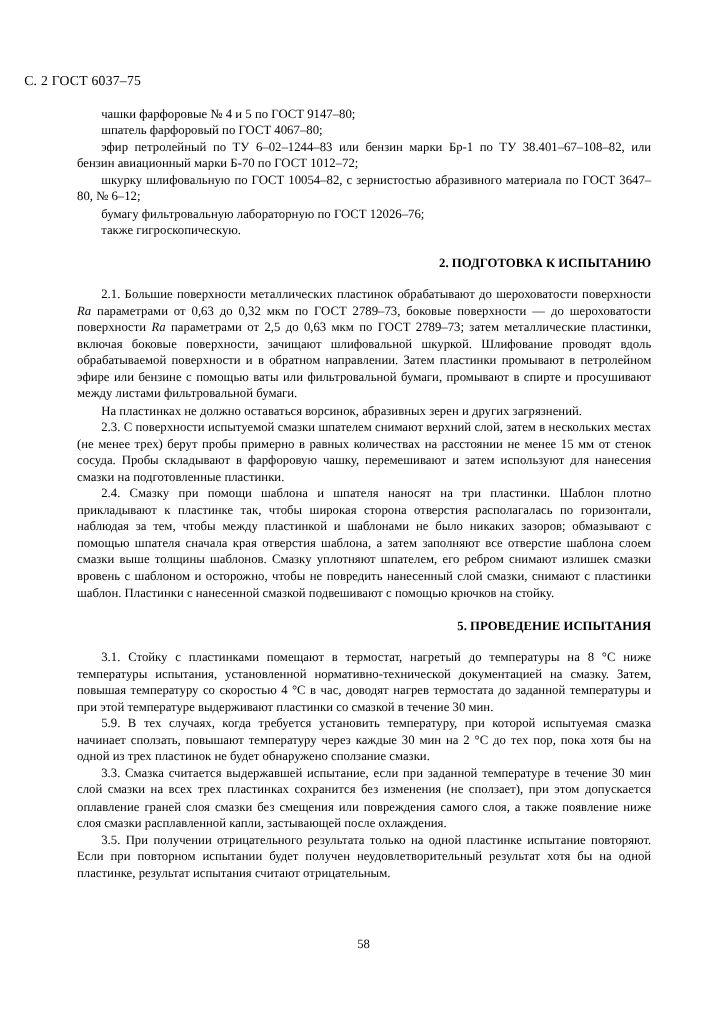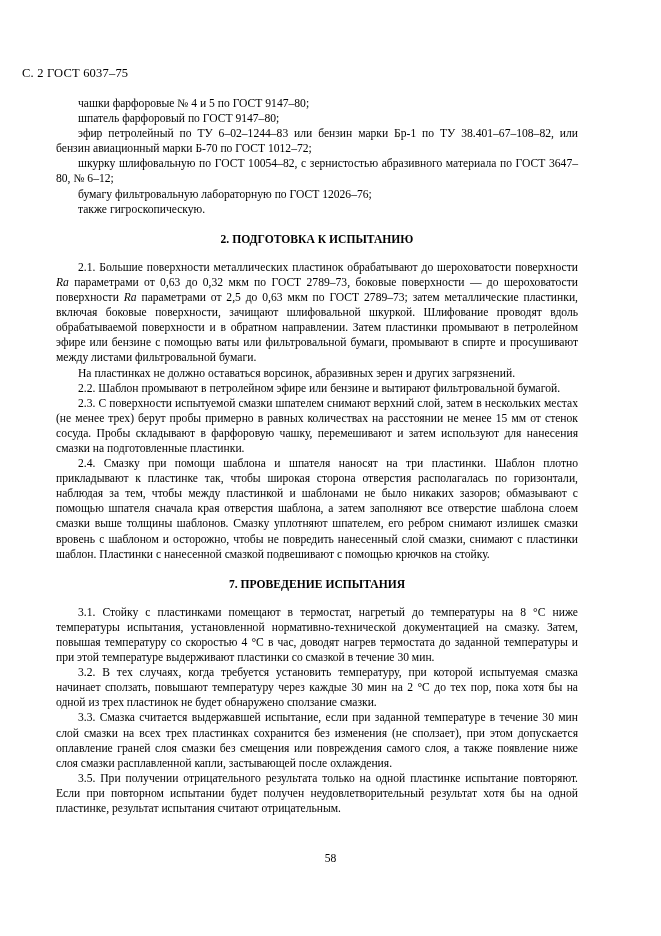--- a/index.html
+++ b/index.html
@@ -25,40 +25,40 @@
   .header {
     position: absolute;
     left: 22px;
     top: 66px;
     font-size: 12.5px;
     letter-spacing: 0.2px;
     white-space: nowrap;
   }
   .content {
     position: absolute;
-    left: 56px;
+    left: 70px;
     top: 96px;
     width: 522px;
     font-family: Liberation Serif, serif;
   }
   p {
     margin: 0;
     font-size: 11.6px;
     line-height: 15.1px;
     text-align: justify;
     text-justify: inter-word;
   }
   p.ind {
     text-indent: 22px;
   }
   .sec-title {
     margin: 0;
     font-size: 11.6px;
     font-weight: bold;
-    text-align: center;
+    text-align: right;
     line-height: 15.1px;
   }
   .gap-md { height: 13px; }
   .gap-lg { height: 15px; }
   .it { font-style: italic; }
   .pagenum {
     position: absolute;
     left: 0;
     top: 852px;
     width: 661px;
@@ -69,46 +69,45 @@
 </head>
 <body>
 
 <div class="page">
 
   <div class="header">С. 2 ГОСТ 6037‒75</div>
 
   <div class="content">
 
     <p class="ind">чашки фарфоровые № 4 и 5 по ГОСТ 9147‒80;</p>
-    <p class="ind">шпатель фарфоровый по ГОСТ 9147‒80;</p>
+    <p class="ind">шпатель фарфоровый по ГОСТ 4067‒80;</p>
     <p class="ind">эфир петролейный по ТУ 6‒02‒1244‒83 или бензин марки Бр-1 по ТУ 38.401‒67‒108‒82, или бензин авиационный марки Б-70 по ГОСТ 1012‒72;</p>
     <p class="ind">шкурку шлифовальную по ГОСТ 10054‒82, с зернистостью абразивного материала по ГОСТ 3647‒80, № 6‒12;</p>
     <p class="ind">бумагу фильтровальную лабораторную по ГОСТ 12026‒76;</p>
     <p class="ind">также гигроскопическую.</p>
 
     <div class="gap-lg"></div>
 
     <div class="sec-title">2. ПОДГОТОВКА К ИСПЫТАНИЮ</div>
 
     <div class="gap-md"></div>
 
     <p class="ind">2.1. Большие поверхности металлических пластинок обрабатывают до шероховатости поверхности <span class="it">Ra</span> параметрами от 0,63 до 0,32 мкм по ГОСТ 2789‒73, боковые поверхности — до шероховатости поверхности <span class="it">Ra</span> параметрами от 2,5 до 0,63 мкм по ГОСТ 2789‒73; затем металлические пластинки, включая боковые поверхности, зачищают шлифовальной шкуркой. Шлифование проводят вдоль обрабатываемой поверхности и в обратном направлении. Затем пластинки промывают в петролейном эфире или бензине с помощью ваты или фильтровальной бумаги, промывают в спирте и просушивают между листами фильтровальной бумаги.</p>
     <p class="ind">На пластинках не должно оставаться ворсинок, абразивных зерен и других загрязнений.</p>
-    <p class="ind">2.2. Шаблон промывают в петролейном эфире или бензине и вытирают фильтровальной бумагой.</p>
     <p class="ind">2.3. С поверхности испытуемой смазки шпателем снимают верхний слой, затем в нескольких местах (не менее трех) берут пробы примерно в равных количествах на расстоянии не менее 15 мм от стенок сосуда. Пробы складывают в фарфоровую чашку, перемешивают и затем используют для нанесения смазки на подготовленные пластинки.</p>
     <p class="ind">2.4. Смазку при помощи шаблона и шпателя наносят на три пластинки. Шаблон плотно прикладывают к пластинке так, чтобы широкая сторона отверстия располагалась по горизонтали, наблюдая за тем, чтобы между пластинкой и шаблонами не было никаких зазоров; обмазывают с помощью шпателя сначала края отверстия шаблона, а затем заполняют все отверстие шаблона слоем смазки выше толщины шаблонов. Смазку уплотняют шпателем, его ребром снимают излишек смазки вровень с шаблоном и осторожно, чтобы не повредить нанесенный слой смазки, снимают с пластинки шаблон. Пластинки с нанесенной смазкой подвешивают с помощью крючков на стойку.</p>
 
     <div class="gap-lg"></div>
 
-    <div class="sec-title">7. ПРОВЕДЕНИЕ ИСПЫТАНИЯ</div>
+    <div class="sec-title">5. ПРОВЕДЕНИЕ ИСПЫТАНИЯ</div>
 
     <div class="gap-md"></div>
 
     <p class="ind">3.1. Стойку с пластинками помещают в термостат, нагретый до температуры на 8 °С ниже температуры испытания, установленной нормативно-технической документацией на смазку. Затем, повышая температуру со скоростью 4 °С в час, доводят нагрев термостата до заданной температуры и при этой температуре выдерживают пластинки со смазкой в течение 30 мин.</p>
-    <p class="ind">3.2. В тех случаях, когда требуется установить температуру, при которой испытуемая смазка начинает сползать, повышают температуру через каждые 30 мин на 2 °С до тех пор, пока хотя бы на одной из трех пластинок не будет обнаружено сползание смазки.</p>
+    <p class="ind">5.9. В тех случаях, когда требуется установить температуру, при которой испытуемая смазка начинает сползать, повышают температуру через каждые 30 мин на 2 °С до тех пор, пока хотя бы на одной из трех пластинок не будет обнаружено сползание смазки.</p>
     <p class="ind">3.3. Смазка считается выдержавшей испытание, если при заданной температуре в течение 30 мин слой смазки на всех трех пластинках сохранится без изменения (не сползает), при этом допускается оплавление граней слоя смазки без смещения или повреждения самого слоя, а также появление ниже слоя смазки расплавленной капли, застывающей после охлаждения.</p>
     <p class="ind">3.5. При получении отрицательного результата только на одной пластинке испытание повторяют. Если при повторном испытании будет получен неудовлетворительный результат хотя бы на одной пластинке, результат испытания считают отрицательным.</p>
 
   </div>
 
   <div class="pagenum">58</div>
 
 </div>
 
 </body></html>

